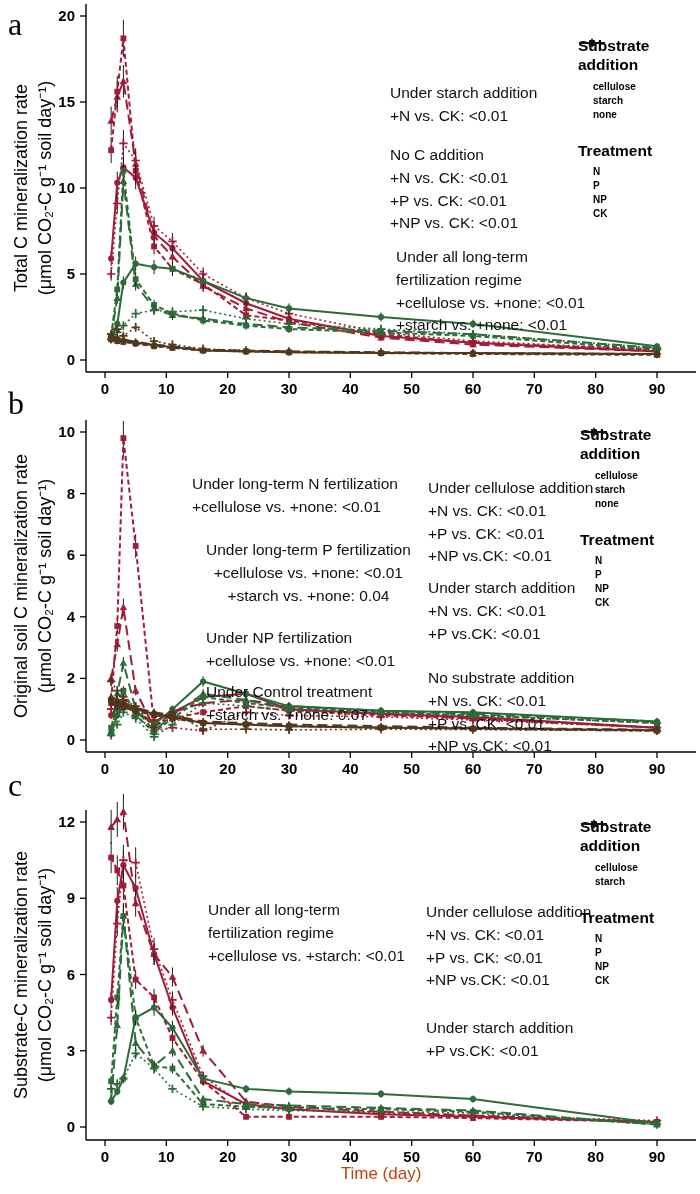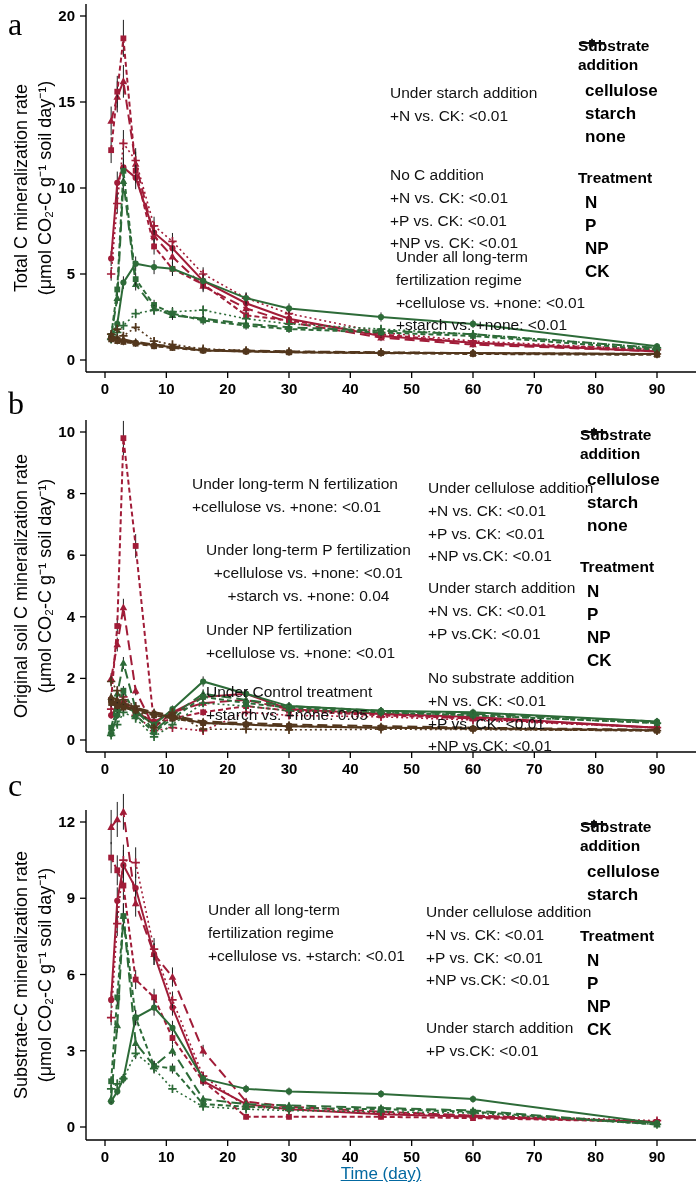--- a/index.html
+++ b/index.html
@@ -17,23 +17,23 @@
   #panel-c .panel-letter{top:-6px;}
   .ylab{position:absolute;left:33px;transform:translate(-50%,-50%) rotate(-90deg);
        text-align:center;white-space:nowrap;font-size:18px;line-height:1.35;color:#000;}
   .tick-text{font-size:15px;font-weight:600;fill:#000;}
   .ann{position:absolute;font-family:Liberation Sans, sans-serif;font-size:15.5px;
        line-height:1.47;white-space:pre-line;color:#111;margin-top:48px;}
   .legend{position:absolute;width:118px;}
   .legend .lg-title{font-size:15.5px;font-weight:700;line-height:1.25;margin:0 0 6px 0;width:90px;}
   .legend .lg-item{display:flex;align-items:center;margin:3px 0;}
   .legend .lg-item svg{flex:0 0 auto;}
-  .legend .lg-label{font-size:17px;font-weight:700;margin-left:7px;}
+  .legend .lg-label{font-size:10px;font-weight:700;margin-left:15px;}
   .legend .lg-gap{height:18px;}
-  .xlab{position:absolute;left:105px;width:552px;text-align:center;font-size:17px;color:#0369a1;text-decoration:underline;}
+  .xlab{position:absolute;left:105px;width:552px;text-align:center;font-size:17px;color:#c2410c;}
   #panel-c .xlab{top:389px;}
 </style>
 </head>
 <body>
 
 <div class="panel" id="panel-a">
   <div class="panel-letter">a</div>
   <div class="ylab" style="top:188px;">
     <div>Total C mineralization rate</div>
     <div>(μmol CO₂-C g⁻¹ soil day⁻¹)</div>
@@ -391,21 +391,21 @@
         <path d="M198.93333333333334 348.82H207.33333333333331 M203.13333333333333 344.62V353.02" stroke="#53371D" stroke-width="1.7" fill="none"></path>
         <path d="M241.86666666666667 350.54H250.26666666666665 M246.06666666666666 346.34000000000003V354.74" stroke="#53371D" stroke-width="1.7" fill="none"></path>
         <path d="M284.8 351.4H293.2 M289 347.2V355.59999999999997" stroke="#53371D" stroke-width="1.7" fill="none"></path>
         <path d="M376.8 352.26H385.2 M381 348.06V356.46" stroke="#53371D" stroke-width="1.7" fill="none"></path>
         <path d="M468.8 353.12H477.2 M473 348.92V357.32" stroke="#53371D" stroke-width="1.7" fill="none"></path>
         <path d="M652.8 353.98H661.2 M657 349.78000000000003V358.18" stroke="#53371D" stroke-width="1.7" fill="none"></path>
       </g>
     </svg>
     <div class="ann" style="left: 390px; top: 34px;">Under starch addition
 +N vs. CK: &lt;0.01</div>
-    <div class="ann" style="left: 390px; top: 116px;">No C addition
+    <div class="ann" style="left: 390px; top: 96px;">No C addition
 +N vs. CK: &lt;0.01
 +P vs. CK: &lt;0.01
 +NP vs. CK: &lt;0.01</div>
     <div class="ann" style="left: 396px; top: 198px;">Under all long-term
 fertilization regime
 +cellulose vs. +none: &lt;0.01
 +starch vs. +none: &lt;0.01</div>
     <div class="legend" style="left: 578px; top: 36px;">
       <div class="lg-title">Substrate addition</div>
       <div class="lg-item">
@@ -825,24 +825,24 @@
         <path d="M376.8 334.22H385.2 M381 330.02000000000004V338.42" stroke="#53371D" stroke-width="1.7" fill="none"></path>
         <path d="M468.8 334.528H477.2 M473 330.32800000000003V338.728" stroke="#53371D" stroke-width="1.7" fill="none"></path>
         <path d="M652.8 335.76H661.2 M657 331.56V339.96" stroke="#53371D" stroke-width="1.7" fill="none"></path>
       </g>
     </svg>
     <div class="ann" style="left: 192px; top: 30px;">Under long-term N fertilization
 +cellulose vs. +none: &lt;0.01</div>
     <div class="ann" style="left: 206px; top: 96px; text-align: center;">Under long-term P fertilization
 +cellulose vs. +none: &lt;0.01
 +starch vs. +none: 0.04</div>
-    <div class="ann" style="left: 206px; top: 176px;">Under NP fertilization
+    <div class="ann" style="left: 206px; top: 184px;">Under NP fertilization
 +cellulose vs. +none: &lt;0.01</div>
     <div class="ann" style="left: 206px; top: 238px;">Under Control treatment
-+starch vs. +none: 0.05</div>
++starch vs. +none: 0.07</div>
     <div class="ann" style="left: 428px; top: 34px;">Under cellulose addition
 +N vs. CK: &lt;0.01
 +P vs. CK: &lt;0.01
 +NP vs.CK: &lt;0.01</div>
     <div class="ann" style="left: 428px; top: 134px;">Under starch addition
 +N vs. CK: &lt;0.01
 +P vs.CK: &lt;0.01</div>
     <div class="ann" style="left: 428px; top: 224px;">No substrate addition
 +N vs. CK: &lt;0.01
 +P vs. CK: &lt;0.01

